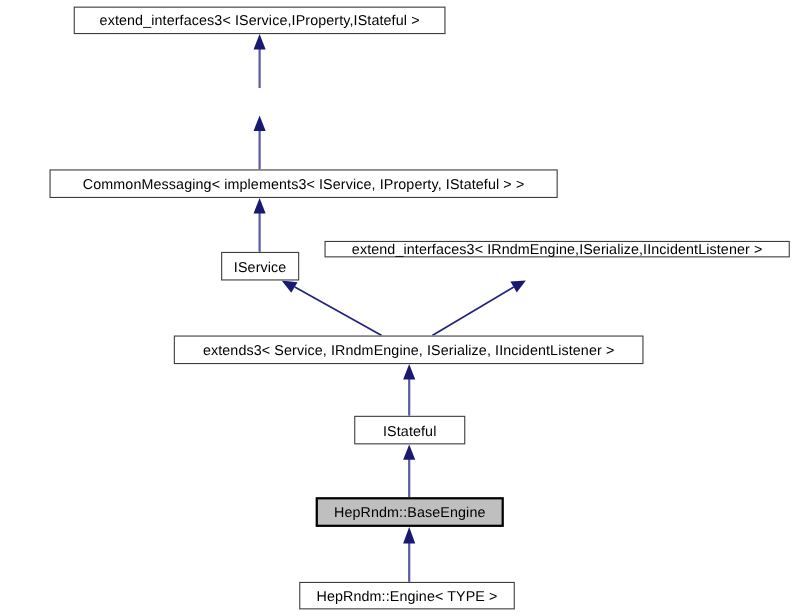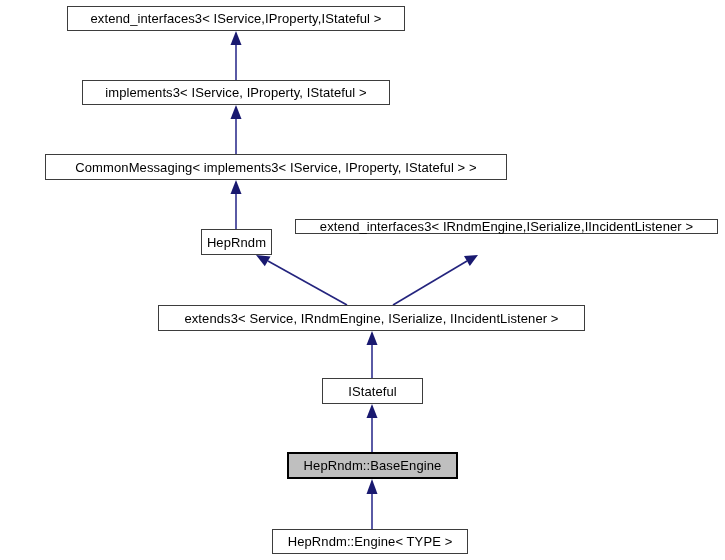--- a/index.html
+++ b/index.html
@@ -71,25 +71,24 @@
 
     <line x1="372" y1="452" x2="372" y2="417" stroke="#5a5aa5" stroke-width="2"></line>
     <polygon points="372,404 377.5,418 366.5,418" fill="#191970"></polygon>
 
     <line x1="372" y1="529" x2="372" y2="493" stroke="#5a5aa5" stroke-width="2"></line>
     <polygon points="372,479 377.5,494 366.5,494" fill="#191970"></polygon>
   </svg>
 
   <div class="node" style="left:67px; top:6px; width:338px; height:25px;">extend_interfaces3&lt; IService,IProperty,IStateful &gt;</div>
 
-  <div class="node" style="left:82px; top:80px; width:308px; height:25px;">implements3&lt; IService, IProperty, IStateful &gt;</div>
 
   <div class="node" style="left:5px; top:154px; width:462px; height:26px;margin-left:40px;">CommonMessaging&lt; implements3&lt; IService, IProperty, IStateful &gt; &gt;</div>
 
-  <div class="node" style="left:201px; top:229px; width:71px; height:26px;">HepRndm</div>
+  <div class="node" style="left:201px; top:229px; width:71px; height:26px;">IService</div>
 
   <div class="node" style="left:295px; top:219px; width:423px; height:15px;">extend_interfaces3&lt; IRndmEngine,ISerialize,IIncidentListener &gt;</div>
 
   <div class="node" style="left:158px; top:305px; width:427px; height:26px;text-align:center;">extends3&lt; Service, IRndmEngine, ISerialize, IIncidentListener &gt;</div>
 
   <div class="node" style="left:322px; top:378px; width:101px; height:26px;">IStateful</div>
 
   <div class="node highlight" style="left:287px; top:452px; width:171px; height:27px;">HepRndm::BaseEngine</div>
 
   <div class="node" style="left:272px; top:529px; width:196px; height:25px;">HepRndm::Engine&lt; TYPE &gt;</div>

